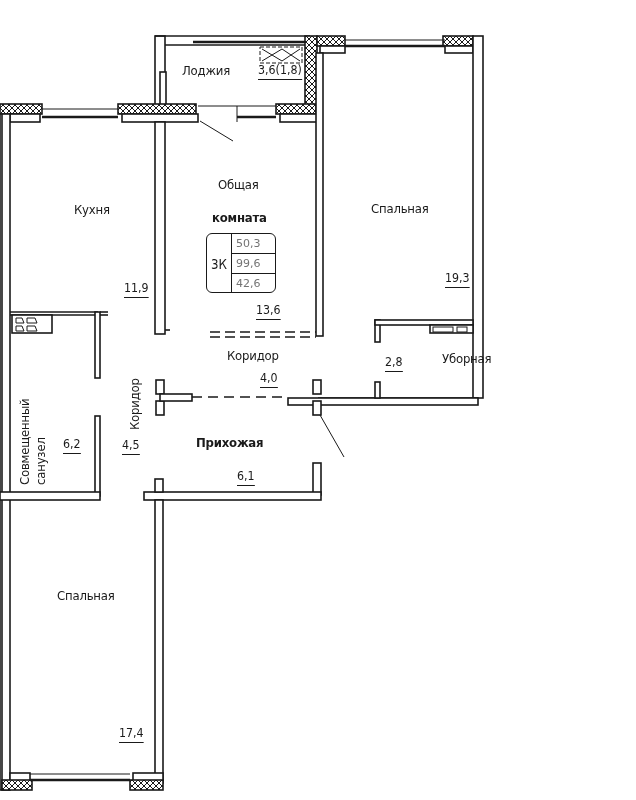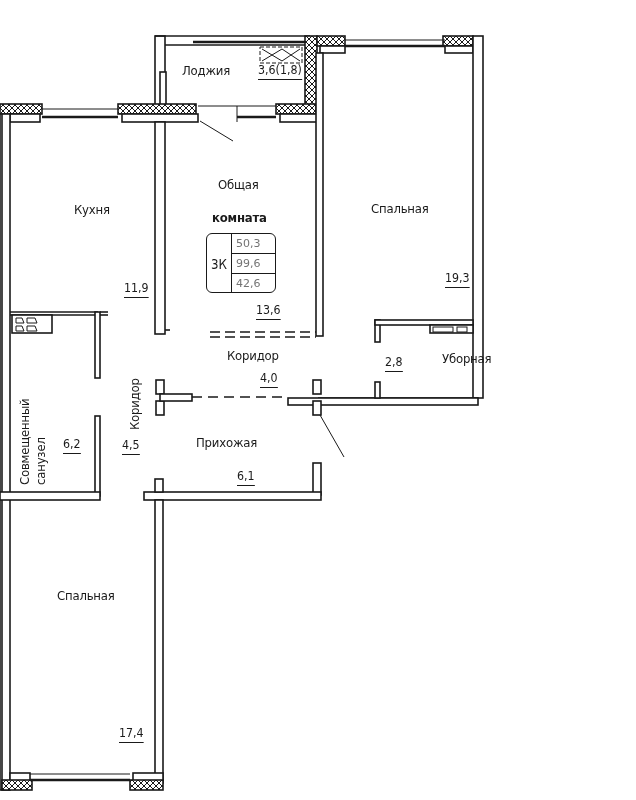--- a/index.html
+++ b/index.html
@@ -145,17 +145,17 @@
 <div class="lbl" style="left:227px;top:349px;">Коридор</div>
 <div class="area" style="left:260px;top:371px;">4,0</div>
 
 <div class="lbl vert" style="left:128px;top:430px;">Коридор</div>
 <div class="area" style="left:122px;top:438px;">4,5</div>
 
 <div class="lbl vert" style="left:18px;top:485px;">Совмещенный</div>
 <div class="lbl vert" style="left:34px;top:485px;">санузел</div>
 <div class="area" style="left:63px;top:437px;">6,2</div>
 
-<div class="lbl" style="left:196px;top:436px;">Прихожая</div>
+<div class="lbl" style="left:196px;top:436px;font-weight:bold;">Прихожая</div>
 <div class="area" style="left:237px;top:469px;">6,1</div>
 
 <div class="lbl" style="left:57px;top:589px;">Спальная</div>
 <div class="area" style="left:119px;top:726px;">17,4</div>
 
 </body></html>

